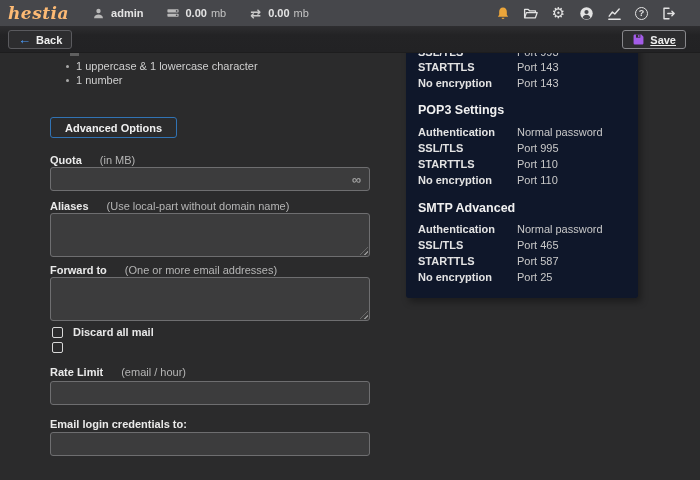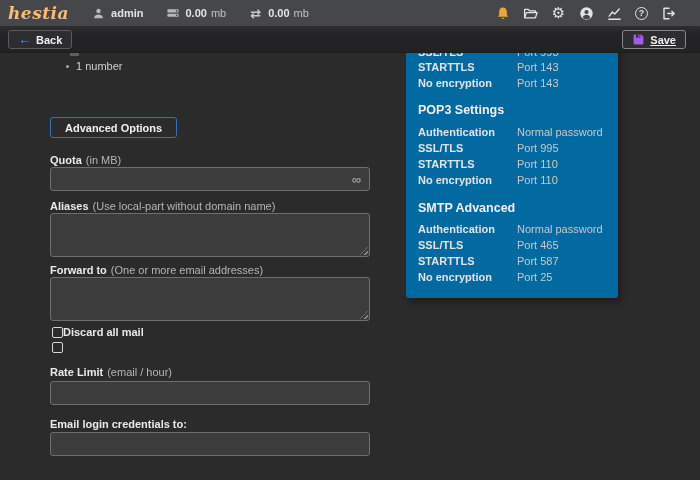--- a/index.html
+++ b/index.html
@@ -92,21 +92,21 @@
 
   .adv-btn {
     position: absolute; left: 0; top: 64px;
     background: #2b2b2c; border: 1px solid #3173b4; border-radius: 3px;
     color: #f0f0f0; font-size: 11px; font-weight: bold;
     height: 21px; padding: 0 14px; cursor: pointer;
     font-family: inherit;
   }
 
   .field-label { position: absolute; left: 0; font-size: 11px; font-weight: bold; color: #eaeaea; white-space: nowrap; }
-  .field-label .hint { font-weight: normal; color: #b5b5b5; margin-left: 4px; }
+  .field-label .hint { font-weight: normal; color: #b5b5b5; margin-left: 18px; }
 
   .tinput, .tarea {
     position: absolute; left: 0; width: 320px;
     background: #3c3c3d; border: 1px solid #6e6e70; border-radius: 3px;
     color: #e8e8e8; font-size: 11px; font-family: inherit;
     padding: 3px 7px; outline: none;
   }
   .tinput { height: 24px; }
   .tarea { resize: none; }
   .input-wrap { position: absolute; left: 0; width: 320px; }
@@ -114,32 +114,32 @@
     position: absolute; right: 9px; top: 50%; transform: translateY(-50%);
     color: #9d9d9d; font-size: 13px; font-weight: bold; pointer-events: none;
   }
   .resize-grip {
     position: absolute; right: 2px; bottom: 2px; width: 8px; height: 8px;
     background: repeating-linear-gradient(-45deg, transparent 0 2px, #8f8f8f 2px 3px);
     clip-path: polygon(100% 0, 100% 100%, 0 100%);
     pointer-events: none;
   }
 
-  .check-row { position: absolute; left: 2px; display: flex; align-items: center; gap: 0; cursor: pointer; }
+  .check-row { position: absolute; left: 2px; display: flex; align-items: center; gap: 10px; cursor: pointer; }
   .checkbox {
     width: 11px; height: 11px; background: #2b2b2c;
     border: 1px solid #d8d8d8; border-radius: 2px; flex: 0 0 auto;
   }
   .check-row .clabel { font-size: 11px; font-weight: bold; color: #e8e8e8; }
 
   
   .panel {
     position: absolute; left: 406px; top: -14px;
-    width: 212px; height: 259px;
-    background: #0369a1;
+    width: 232px; height: 259px;
+    background: #0f172a;
     border-radius: 0 0 3px 3px;
     box-shadow: 3px 4px 7px rgba(0,0,0,0.35);
     text-decoration: underline;
   }
   .prow { position: absolute; left: 12px; right: 10px; height: 13px; font-size: 11px; line-height: 13px; white-space: nowrap; }
   .prow .plabel { position: absolute; left: 0; font-weight: bold; color: #e3e3e3; }
   .prow .pvalue { position: absolute; left: 99px; font-weight: normal; color: #c9c9c9; }
   .phead { position: absolute; left: 12px; font-size: 12.5px; font-weight: bold; color: #f0f0f0; white-space: nowrap; }
 </style>
 </head>
@@ -231,20 +231,21 @@
   </button>
 </div>
 
 <div class="content">
 
   <div class="form-col">
 
     <div class="clipped-fragment"></div>
 
     <ul class="hint-list">
+      <li>1 uppercase &amp; 1 lowercase character</li>
       <li>1 number</li>
     </ul>
 
     <button class="adv-btn">Advanced Options</button>
 
     <div class="field-label" style="top:101px;">
       <span>Quota</span><span class="hint">(in MB)</span>
     </div>
     <div class="input-wrap" style="top:114px;height:24px;">
       <input class="tinput" style="top: 0px;" type="text" value="">

